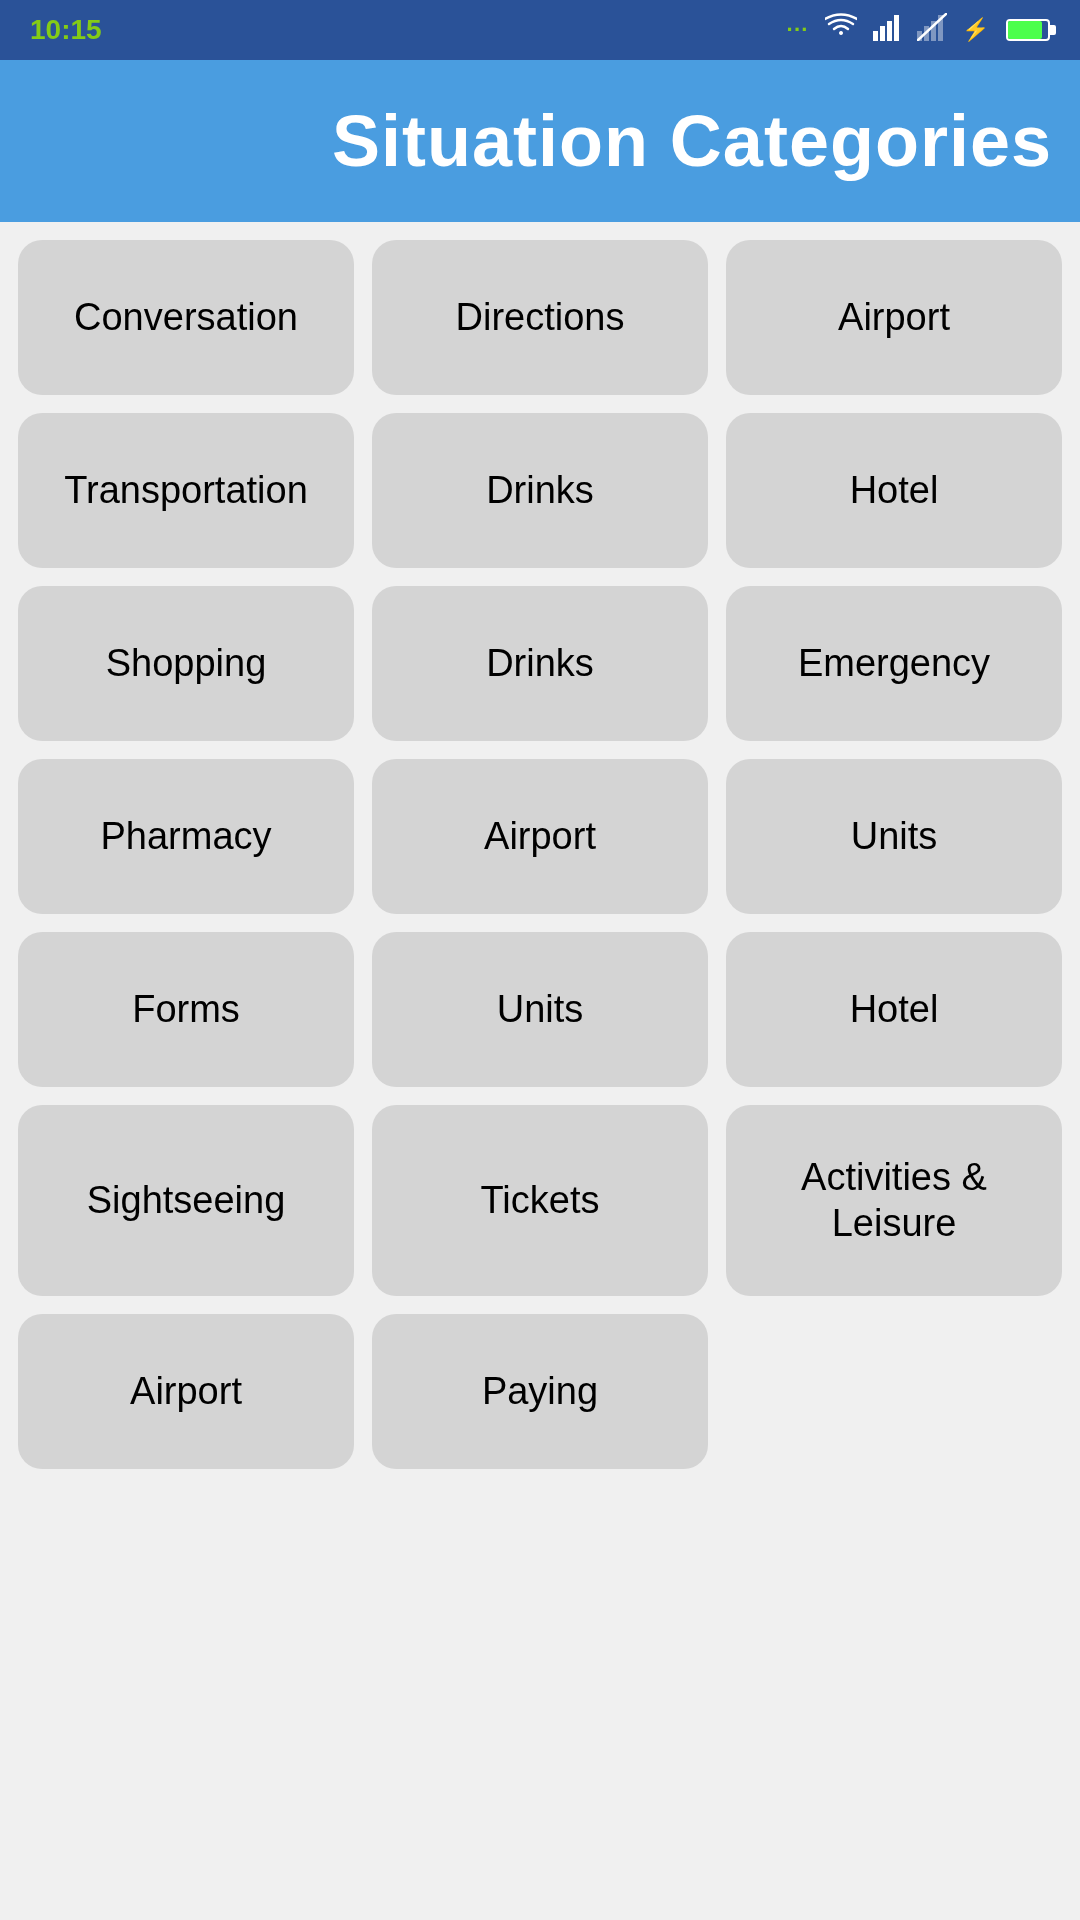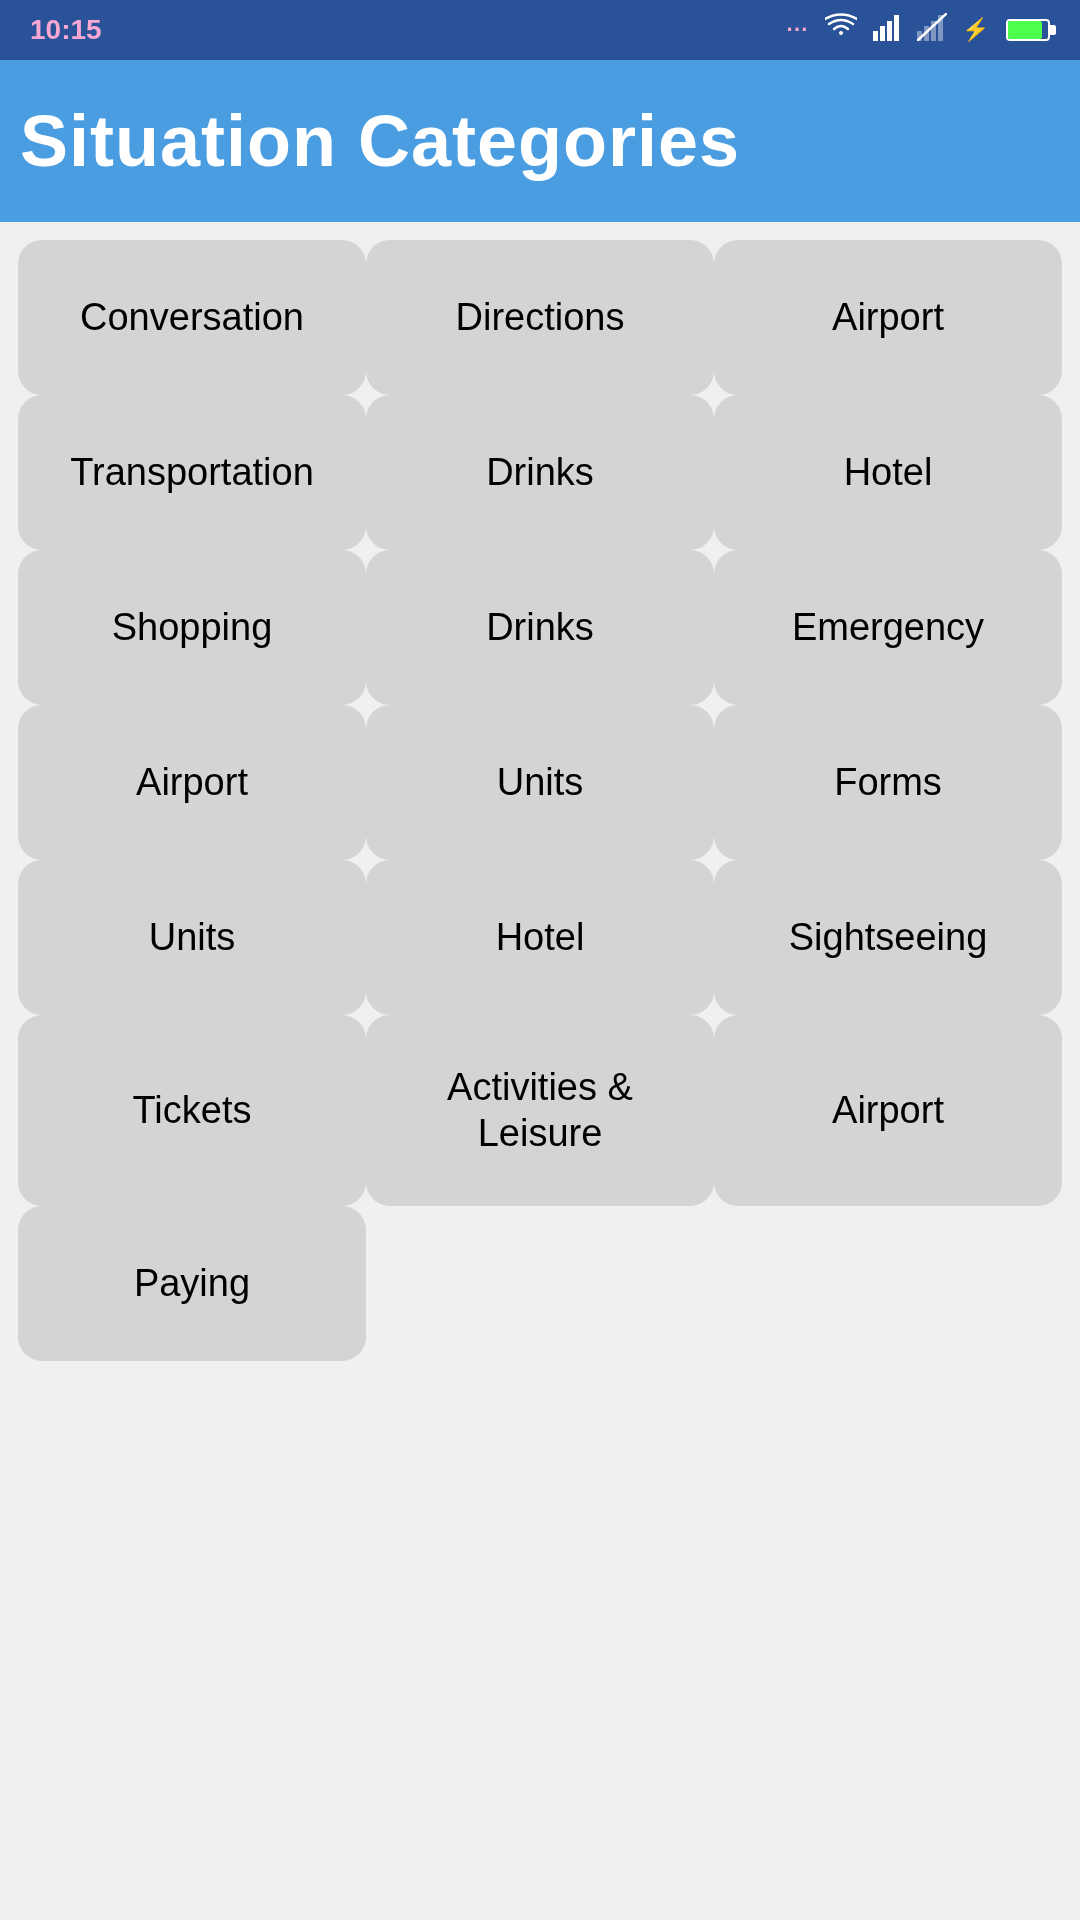--- a/index.html
+++ b/index.html
@@ -18,21 +18,21 @@
     }
 
     .status-bar {
       background-color: #2a5298;
       width: 100%;
       height: 60px;
       display: flex;
       align-items: center;
       justify-content: space-between;
       padding: 12px 30px;
-      color: #f9a8d4;
+      color: #84cc16;
       font-size: 28px;
       font-weight: bold;
     }
 
     .status-bar-right {
       display: flex;
       align-items: center;
       gap: 16px;
       font-size: 22px;
     }
@@ -59,34 +59,35 @@
     .battery-fill {
       background: #4cff4c;
       height: 100%;
       width: 85%;
       border-radius: 2px;
     }
 
     .header {
       background-color: #4a9de0;
       width: 100%;
-      padding: 40px 20px;
-      text-align: left;
+      padding: 40px 28px;
+      text-align: right;
     }
 
     .header-title {
       color: white;
       font-size: 72px;
       font-weight: bold;
       letter-spacing: 1px;
     }
 
     .grid-container {
       display: grid;
       grid-template-columns: repeat(3, 1fr);
+      gap: 18px;
       padding: 18px;
       background-color: #f0f0f0;
     }
 
     .grid-button {
       background-color: #d4d4d4;
       border: none;
       border-radius: 24px;
       padding: 50px 20px;
       font-size: 38px;
@@ -148,20 +149,21 @@
 <div class="grid-container">
 <button class="grid-button">Conversation</button>
     <button class="grid-button">Directions</button>
     <button class="grid-button">Airport</button>
     <button class="grid-button">Transportation</button>
     <button class="grid-button">Drinks</button>
     <button class="grid-button">Hotel</button>
     <button class="grid-button">Shopping</button>
     <button class="grid-button">Drinks</button>
     <button class="grid-button">Emergency</button>
+    <button class="grid-button">Pharmacy</button>
     <button class="grid-button">Airport</button>
     <button class="grid-button">Units</button>
     <button class="grid-button">Forms</button>
     <button class="grid-button">Units</button>
     <button class="grid-button">Hotel</button>
     <button class="grid-button">Sightseeing</button>
     <button class="grid-button">Tickets</button>
     <button class="grid-button">Activities &amp;<br>Leisure</button>
     <button class="grid-button">Airport</button>
     <button class="grid-button">Paying</button>

